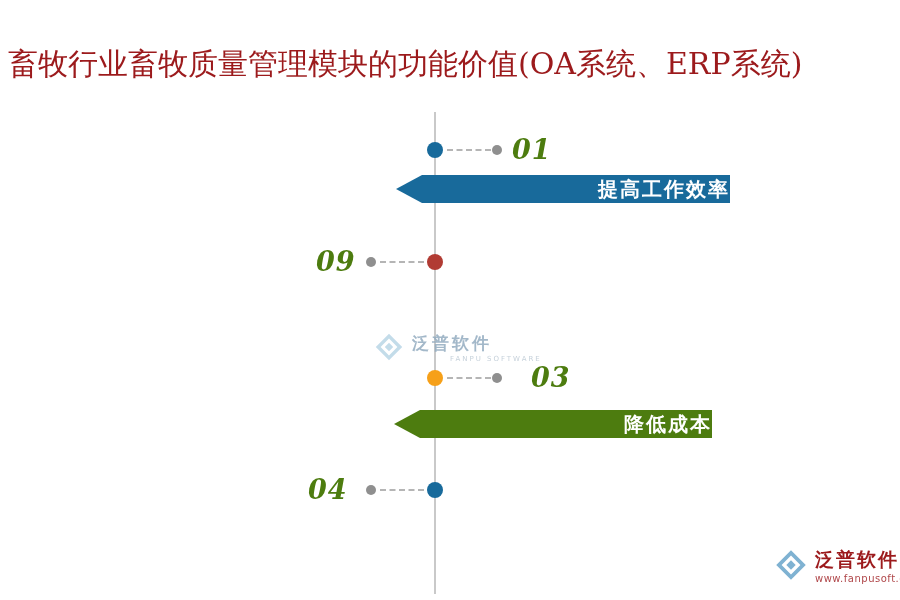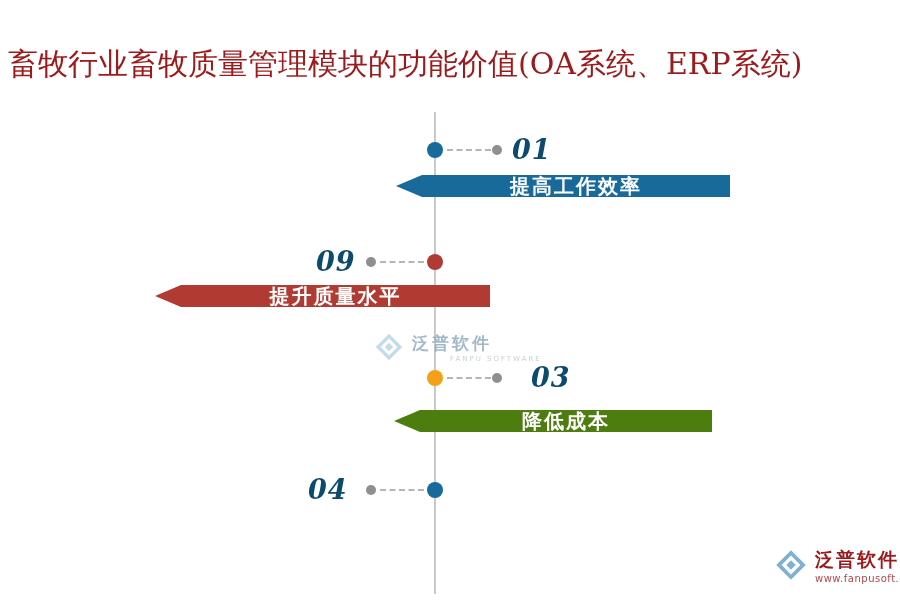--- a/index.html
+++ b/index.html
@@ -43,31 +43,31 @@
     position: absolute;
     border-top: 2px dashed #b5b5b5;
     z-index: 2;
   }
   .num {
     position: absolute;
     font-family: "DejaVu Serif", "Liberation Serif", serif;
     font-style: italic;
     font-weight: bold;
     font-size: 27px;
-    color: #0c4a6e;
+    color: #4d7c0f;
     z-index: 3;
     letter-spacing: 1px;
   }
   .banner {
     position: absolute;
-    height: 22px;
+    height: 28px;
     z-index: 4;
     display: flex;
     align-items: center;
-    justify-content: center;
+    justify-content: flex-end;
     clip-path: polygon(0 50%, 26px 0, 100% 0, 100% 100%, 26px 100%);
     padding-left: 26px;
     box-sizing: border-box;
   }
   .banner span {
     font-family: "DejaVu Serif", "Liberation Serif", serif;
     font-size: 20px;
     font-weight: 600;
     color: #ffffff;
     letter-spacing: 2px;
@@ -131,23 +131,20 @@
   <div class="node small" style="left:492px;top:145px"></div>
   <div class="num" style="left:512px;top:134px">01</div>
   <div class="banner" style="left: 396px; top: 175px; width: 334px; background: rgb(24, 106, 155);">
     <span>提高工作效率</span>
   </div>
 
   <div class="num" style="left:316px;top:246px">09</div>
   <div class="node small" style="left:366px;top:257px"></div>
   <div class="dash" style="left:380px;top:261px;width:44px"></div>
   <div class="node main" style="left: 427px; top: 254px; background: rgb(177, 59, 51);"></div>
-  <div class="banner" style="left: 155px; top: 285px; width: 335px; background: rgb(177, 59, 51);">
-    <span>提升质量水平</span>
-  </div>
 
   <div class="watermark">
     <svg width="34" height="34" viewBox="0 0 40 40">
       <rect x="11" y="11" width="18" height="18" transform="rotate(45 20 20)" fill="none" stroke="#b9d6e6" stroke-width="4"></rect>
       <rect x="16.5" y="16.5" width="7" height="7" transform="rotate(45 20 20)" fill="#b9d6e6"></rect>
     </svg>
     <div class="wm-text">
       <div class="wm-name">泛普软件</div>
       <div class="wm-sub">FANPU SOFTWARE</div>
     </div>

